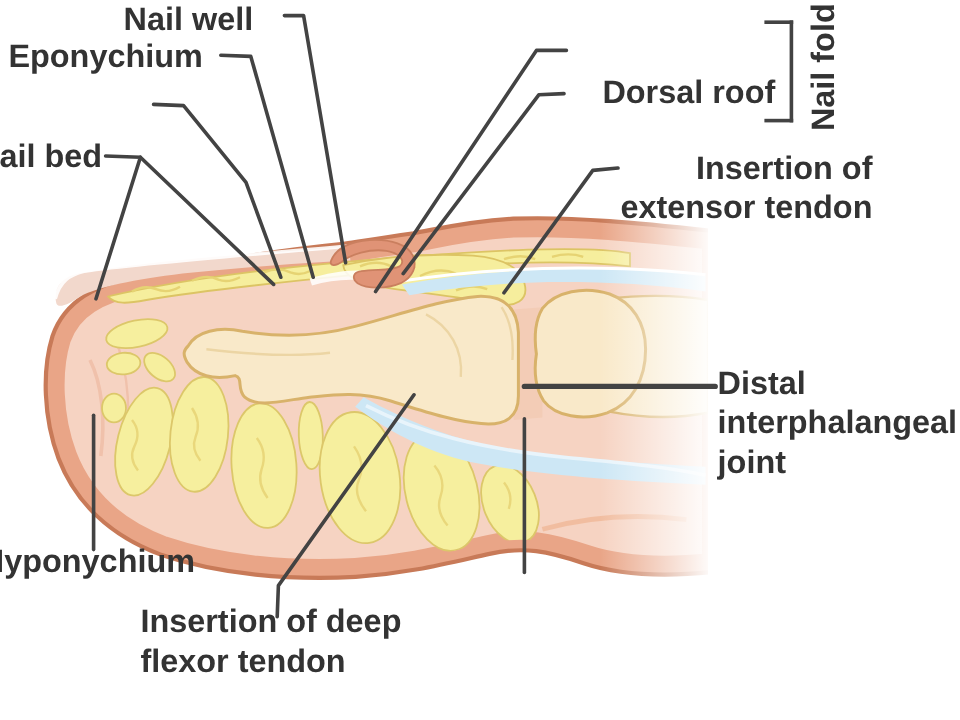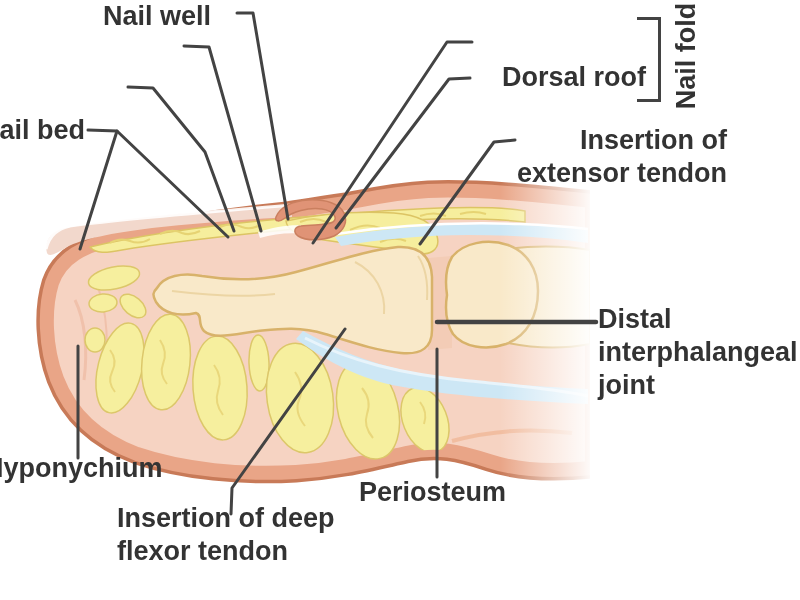--- a/index.html
+++ b/index.html
@@ -135,27 +135,27 @@
       <polyline points="470,78 449,79 336,228"></polyline>
       <polyline points="515,140 494,142 420,244"></polyline>
       <polyline points="437,322 596,322" stroke-width="4.5"></polyline>
       <polyline points="437,349 437,477"></polyline>
       <polyline points="78,346 78,458"></polyline>
       <polyline points="231,514 232,488 345,329"></polyline>
     </g>
   </svg>
 
   <div class="lbl" id="lbl-nail-well">Nail well</div>
+  <div class="lbl" id="lbl-eponychium">Eponychium</div>
   <div class="lbl" id="lbl-nail-bed">Nail bed</div>
   <div class="lbl" id="lbl-dorsal-roof">Dorsal roof</div>
   <div id="nail-fold-bracket"></div>
   <div class="lbl" id="lbl-nail-fold">Nail fold</div>
   <div class="lbl" id="lbl-insertion-extensor">Insertion of
 extensor tendon</div>
   <div class="lbl" id="lbl-dip-joint">Distal
 interphalangeal
 joint</div>
-  <div class="lbl" id="lbl-periosteum">Periosteum</div>
   <div class="lbl" id="lbl-hyponychium">Hyponychium</div>
   <div class="lbl" id="lbl-insertion-flexor">Insertion of deep
 flexor tendon</div>
 
 </div>
 
 </body></html>

